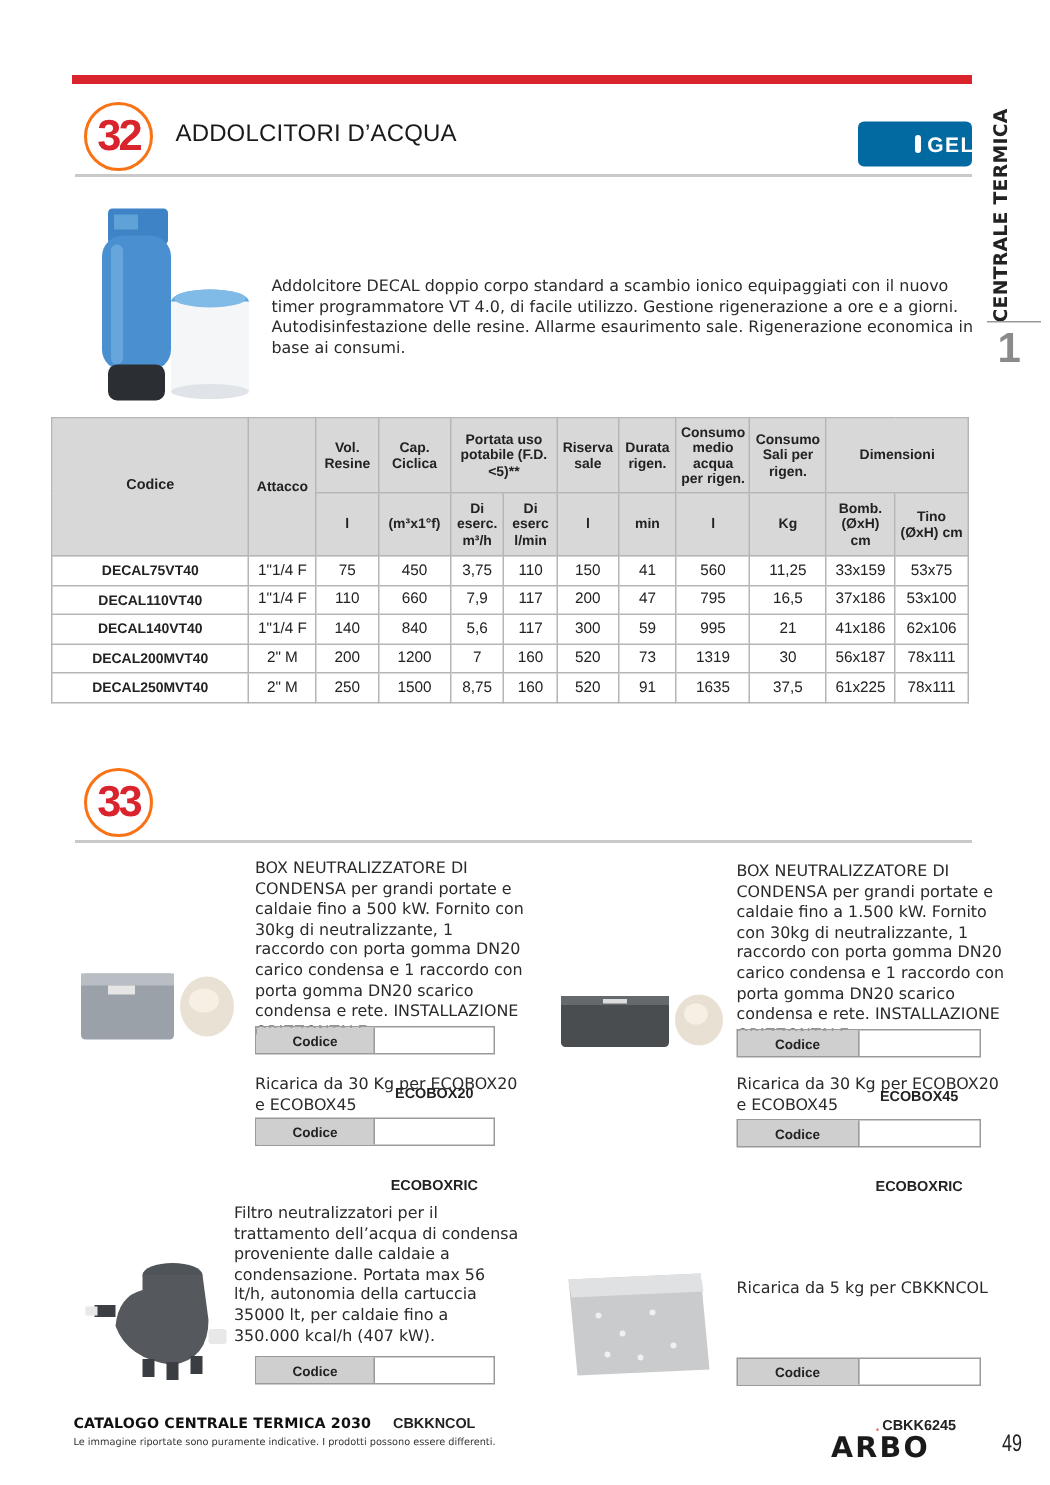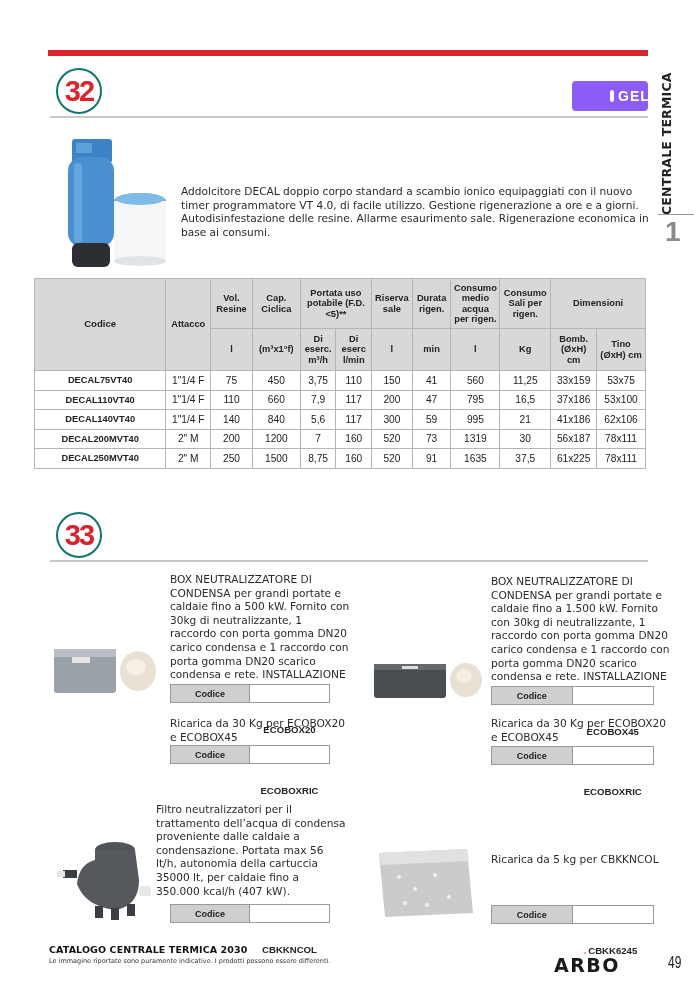--- a/index.html
+++ b/index.html
@@ -2,25 +2,25 @@
 <html><head>
 <meta charset="utf-8">
 <style>
   * { box-sizing: border-box; margin: 0; padding: 0; }
   html, body { width: 700px; height: 990px; background: #ffffff; overflow: hidden; }
   body { position: relative; font-family: "DejaVu Sans", "Liberation Sans", sans-serif; color: #1a1a1a; }
 
   .top-red-bar { position: absolute; left: 48px; top: 50px; width: 600px; height: 6px; background: #d9232d; }
 
   .section-header { position: absolute; left: 50px; width: 598px; height: 50px; }
-  .section-header .num-circle { position: absolute; left: 6px; top: 0; width: 46px; height: 46px; border: 2px solid #0f766e; border-radius: 50%; display: flex; align-items: center; justify-content: center; font-family: "Liberation Sans", sans-serif; font-weight: bold; font-size: 29px; color: #d9232d; letter-spacing: -2px; }
+  .section-header .num-circle { position: absolute; left: 6px; top: 0; width: 46px; height: 46px; border: 2px solid #f97316; border-radius: 50%; display: flex; align-items: center; justify-content: center; font-family: "Liberation Sans", sans-serif; font-weight: bold; font-size: 29px; color: #d9232d; letter-spacing: -2px; }
   .section-header .title { position: absolute; left: 67px; top: 13px; font-family: "Liberation Sans", sans-serif; font-size: 16px; color: #1a1a1a; letter-spacing: 0.1px; }
   .section-header .rule { position: absolute; left: 0; right: 0; bottom: 0; height: 2px; background: #c9c9c9; }
 
-  .brand-badge { position: absolute; left: 572px; top: 81px; width: 76px; height: 30px; background: #8b5cf6; border-radius: 4px; display: flex; align-items: center; justify-content: center; color: #fff; font-family: "Liberation Sans", sans-serif; font-weight: bold; font-size: 14px; letter-spacing: 1px; padding-left: 40px; }
+  .brand-badge { position: absolute; left: 572px; top: 81px; width: 76px; height: 30px; background: #0369a1; border-radius: 4px; display: flex; align-items: center; justify-content: center; color: #fff; font-family: "Liberation Sans", sans-serif; font-weight: bold; font-size: 14px; letter-spacing: 1px; padding-left: 40px; }
   .brand-badge .ico { display: inline-block; width: 12px; height: 12px; border: 2px solid #fff; border-radius: 3px; margin-right: 4px; }
 
   .side-tab { position: absolute; left: 655px; top: 80px; width: 40px; height: 170px; }
   .side-tab .label { position: absolute; left: 4px; top: 135px; transform-origin: 0 0; transform: rotate(-90deg); white-space: nowrap; font-family: "DejaVu Sans", sans-serif; font-weight: bold; font-size: 12.5px; color: #222; letter-spacing: 0.2px; }
   .side-tab .rule { position: absolute; left: 3px; top: 134px; width: 36px; height: 1px; background: #999; }
   .side-tab .num { position: absolute; left: 10px; top: 136px; font-family: "Liberation Sans", sans-serif; font-weight: bold; font-size: 28px; color: #8a8a8a; }
 
   .softener-img { position: absolute; left: 50px; top: 135px; width: 120px; height: 135px; }
   .intro-text { position: absolute; left: 181px; top: 185px; width: 470px; font-size: 10.6px; line-height: 13.6px; color: #2a2a2a; }
 
@@ -46,20 +46,21 @@
   .arbo-logo .word { margin-left: 4px; font-family: "DejaVu Sans", sans-serif; font-weight: bold; font-size: 19px; letter-spacing: 1.5px; color: #1a1a1a; }
   .page-num { position: absolute; left: 668px; top: 954px; font-family: "Liberation Sans", sans-serif; font-size: 16px; color: #222; transform: scaleX(0.75); transform-origin: left top; }
 </style>
 </head>
 <body>
 
 <div class="top-red-bar"></div>
 
 <div class="section-header" style="top:68px;">
   <div class="num-circle">32</div>
+  <div class="title">ADDOLCITORI D’ACQUA</div>
   <div class="rule"></div>
 </div>
 
 <div class="brand-badge">
   <span class="ico"></span>
   <span>GEL</span>
 </div>
 
 <div class="side-tab">
   <div class="label">CENTRALE TERMICA</div>

